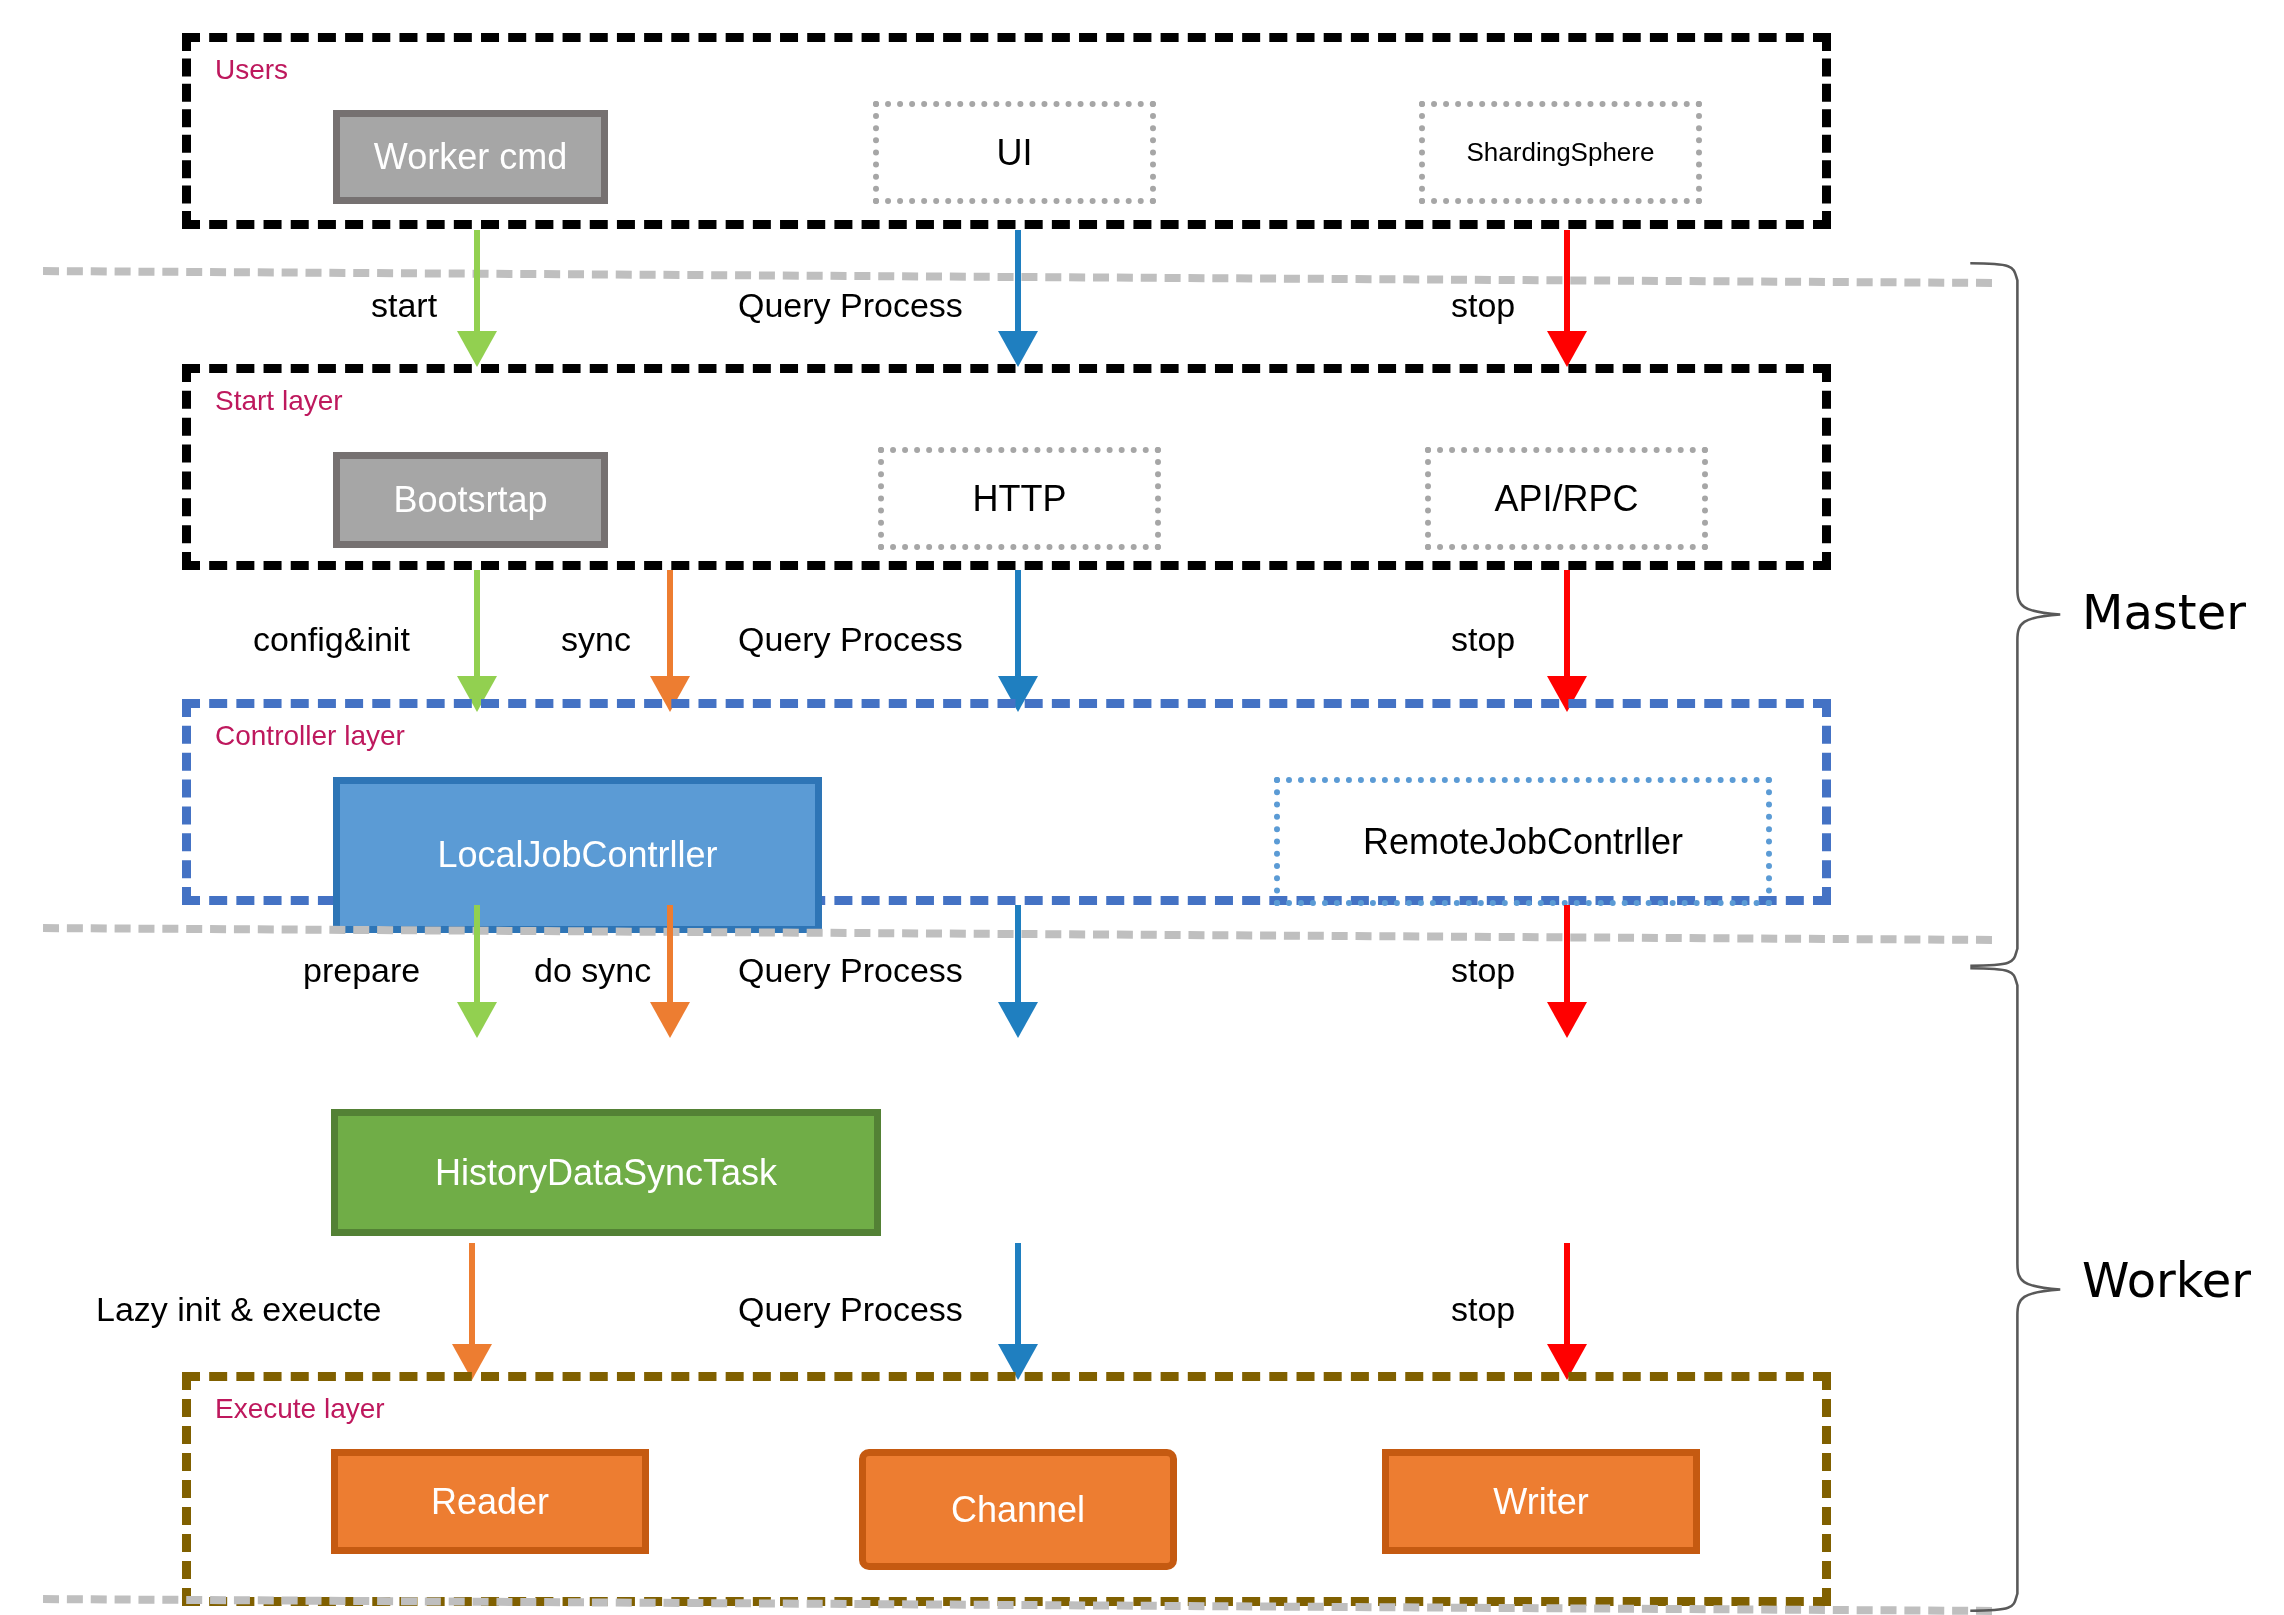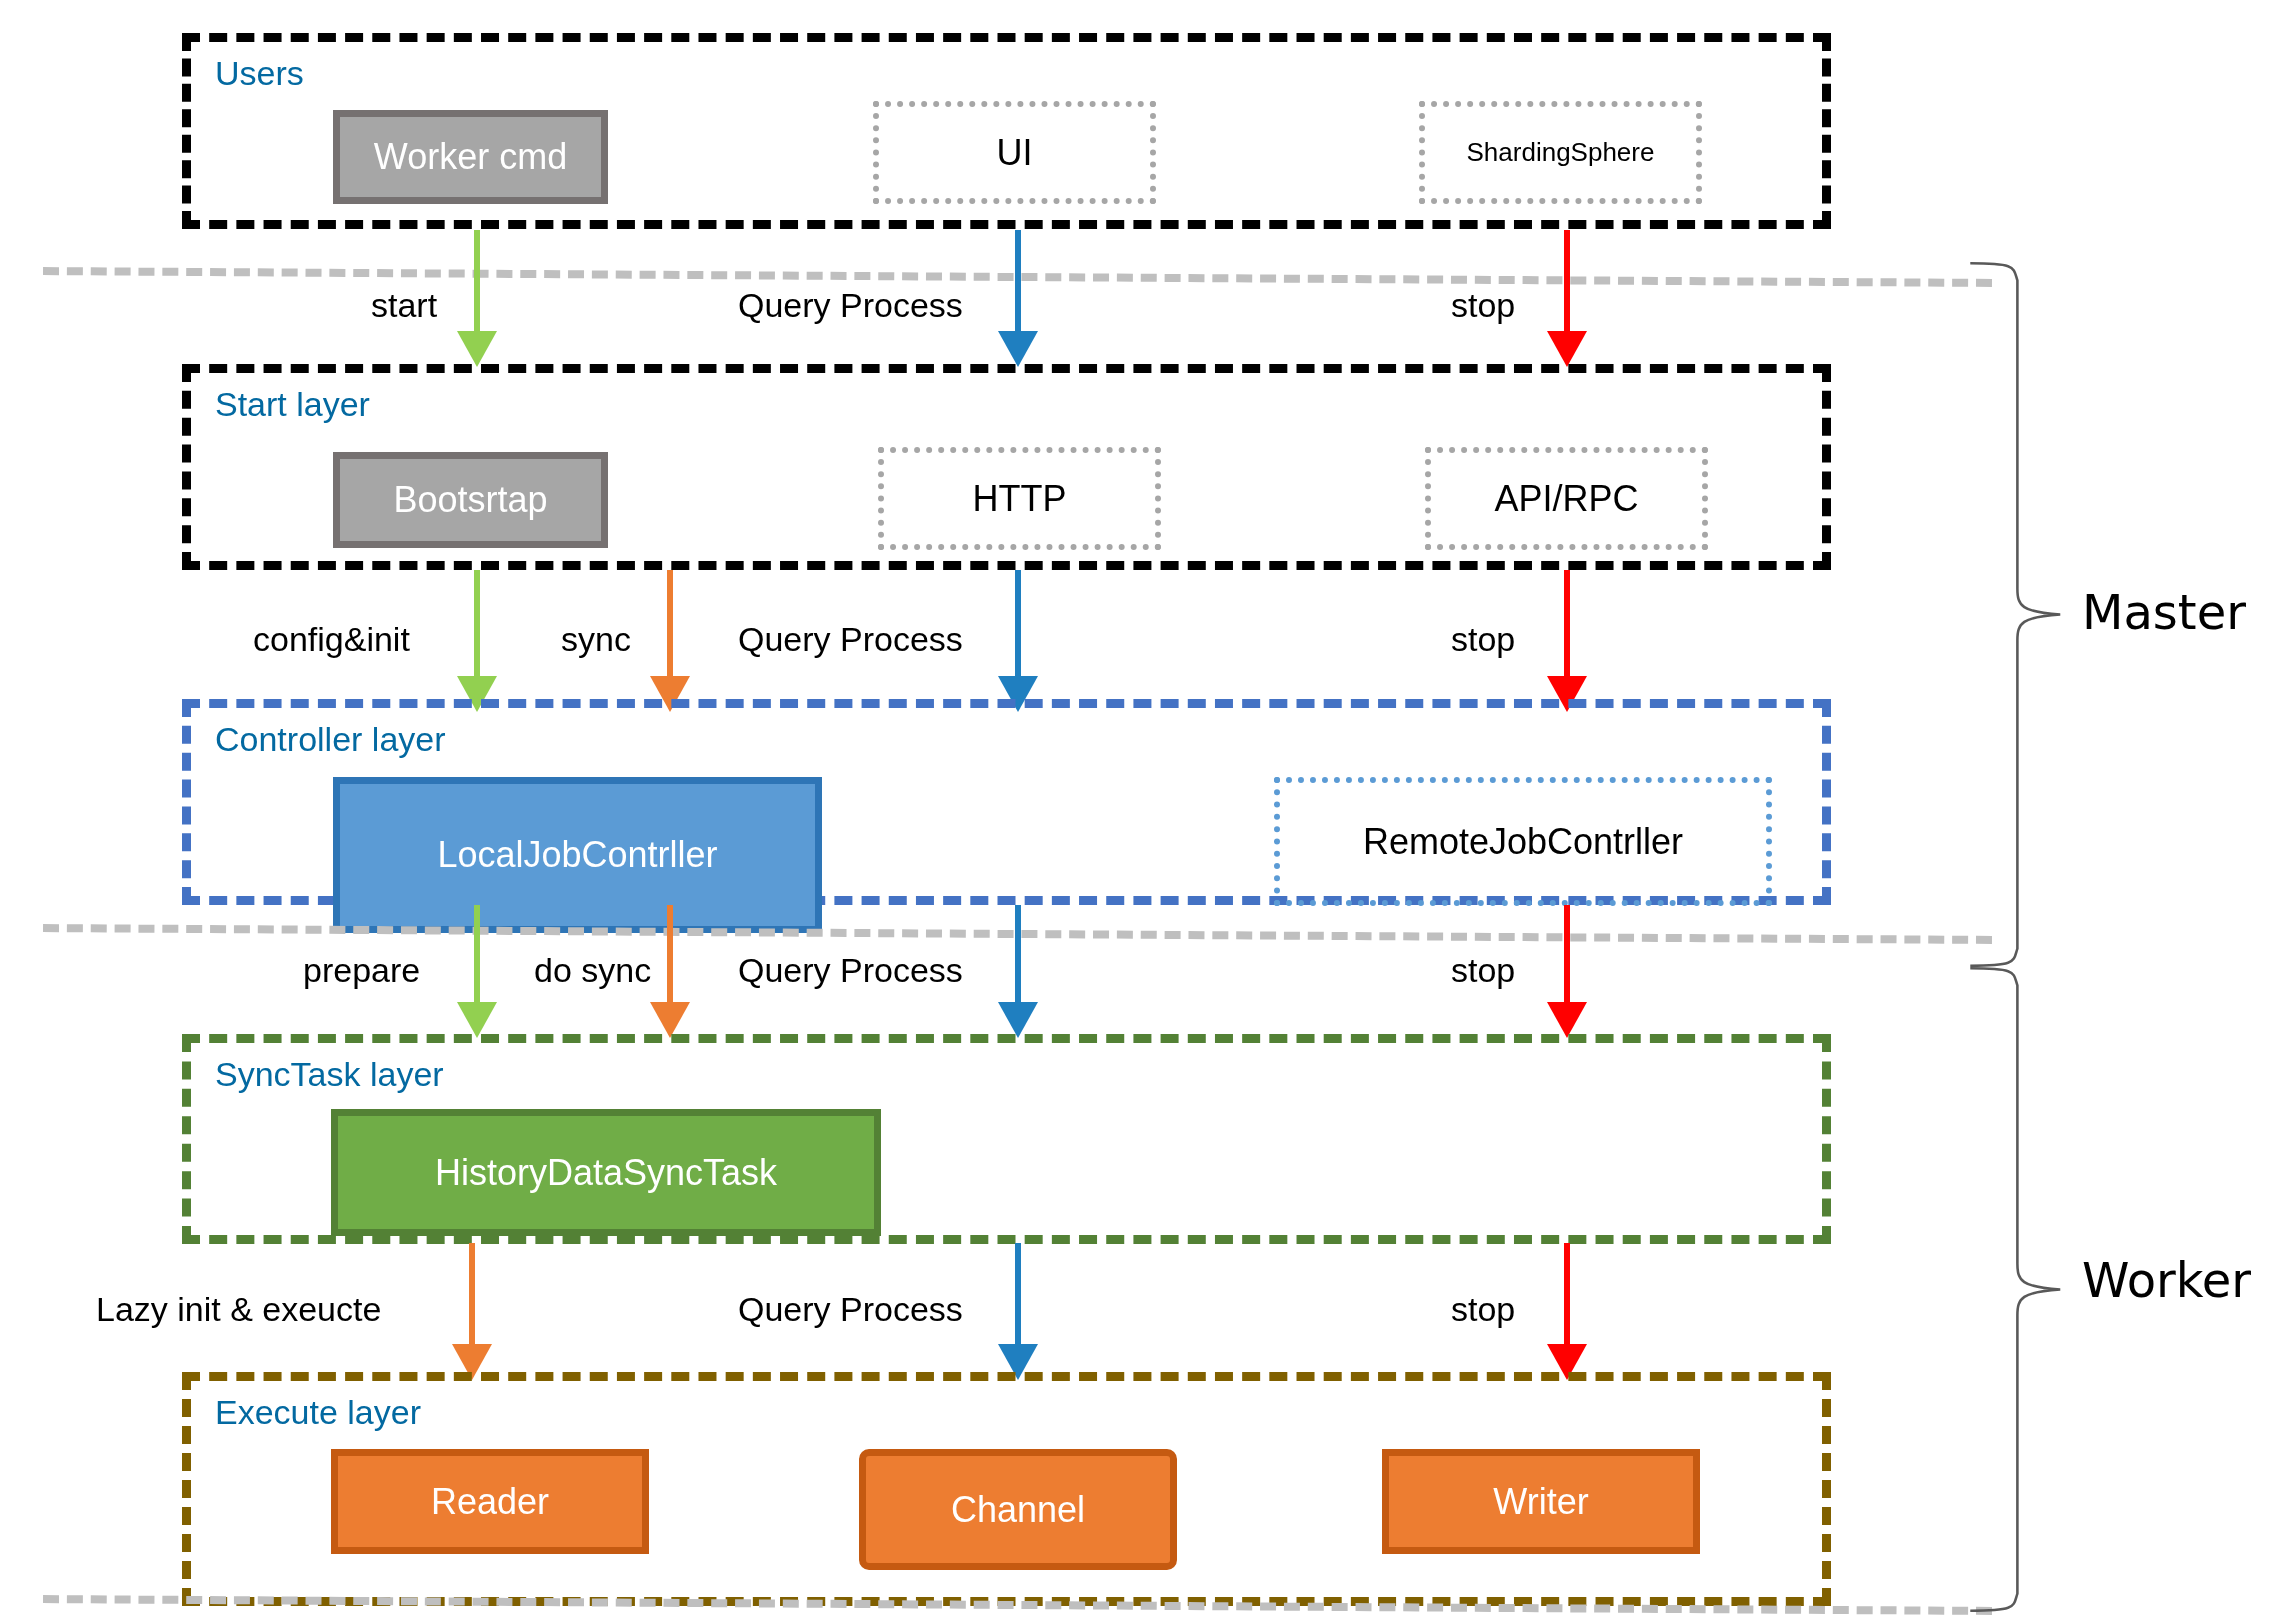--- a/index.html
+++ b/index.html
@@ -20,22 +20,22 @@
   
   .layer {
     position: absolute;
     box-sizing: border-box;
     background: transparent;
   }
   .layer-title {
     position: absolute;
     left: 24px;
     top: 13.7px;
-    font-size: 34px;
-    color: #0369a1;
+    font-size: 28px;
+    color: #be185d;
     white-space: nowrap;
     line-height: 1;
   }
 
   .layer-users   { border: 9.4px dashed #000000; }
   .layer-start   { border: 9.4px dashed #000000; }
   .layer-ctrl    { border: 9.4px dashed #4472C4; }
   .layer-sync    { border: 9.4px dashed #538135; }
   .layer-exec    { border: 9.4px dashed #806000; }
 
@@ -239,23 +239,20 @@
     <div class="head" style="border-top:36px solid #1F7FC0;"></div>
   </div>
   <div class="edge-label" style="left:738px; top:953px;"><span>Query Process</span></div>
 
   <div class="arrow" style="left:1567px; top:905px; height:133px;">
     <div class="shaft" style="height:100px; background:#FF0000;"></div>
     <div class="head" style="border-top:36px solid #FF0000;"></div>
   </div>
   <div class="edge-label" style="left:1451px; top:953px;"><span>stop</span></div>
 
-  <div class="layer layer-sync" style="left:182px; top:1034px; width:1649px; height:210px;">
-    <div class="layer-title">SyncTask layer</div>
-  </div>
   <div class="node node-green" style="left:331px; top:1109px; width:550px; height:127px;">
     <span>HistoryDataSyncTask</span>
   </div>
 
   <div class="arrow" style="left:472px; top:1243px; height:137px;">
     <div class="shaft" style="height:105px; background:#ED7D31;"></div>
     <div class="head" style="border-top:36px solid #ED7D31;"></div>
   </div>
   <div class="edge-label" style="left:96px; top:1292px;"><span>Lazy init &amp; exeucte</span></div>
 

